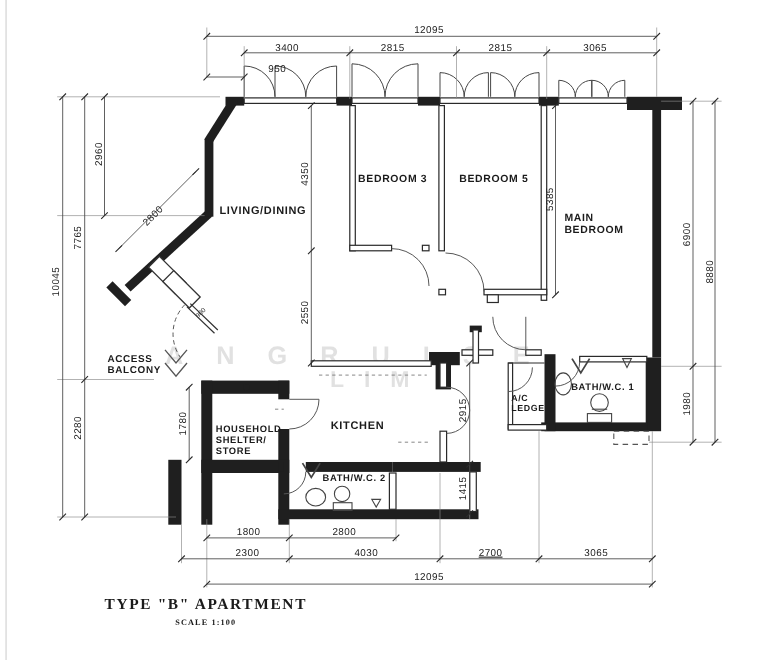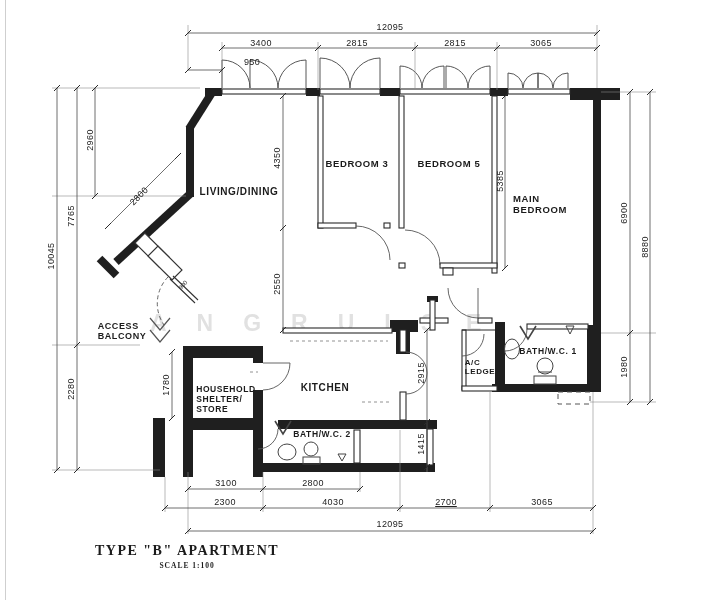--- a/index.html
+++ b/index.html
@@ -24,20 +24,21 @@
   #door-size-label{position:absolute;left:178px;top:282px;font-size:6px;color:#333;
                    transform:rotate(-45deg);letter-spacing:0;}
 </style>
 </head>
 <body>
 
 <div id="page">
   <div id="scan-edge"></div>
 
   <div id="wm1" class="wm">ANGRUISE</div>
+  <div id="wm2" class="wm">LIM</div>
 
   <svg width="707" height="600" viewBox="0 0 707 600">
 
     <g fill="#1f1f1f" stroke="none">
       <rect x="205" y="88" width="17" height="8"></rect>
       <rect x="306" y="88" width="14" height="8"></rect>
       <rect x="380" y="88" width="20" height="8"></rect>
       <rect x="490" y="88" width="18" height="8"></rect>
       <rect x="570" y="88" width="50" height="12"></rect>
       <rect x="593" y="100" width="8" height="225"></rect>
@@ -188,21 +189,21 @@
       <div class="dim" style="left: 139px; top: 196px; transform: translate(-50%, -50%) rotate(-45deg);">2800</div>
       <div class="dim" style="left: 277px; top: 158px; transform: translate(-50%, -50%) rotate(-90deg);">4350</div>
       <div class="dim" style="left: 277px; top: 284px; transform: translate(-50%, -50%) rotate(-90deg);">2550</div>
       <div class="dim" style="left: 500px; top: 181px; transform: translate(-50%, -50%) rotate(-90deg);">5385</div>
       <div class="dim" style="left: 421px; top: 373px; transform: translate(-50%, -50%) rotate(-90deg);">2915</div>
       <div class="dim" style="left: 421px; top: 444px; transform: translate(-50%, -50%) rotate(-90deg);">1415</div>
       <div class="dim" style="left: 166px; top: 385px; transform: translate(-50%, -50%) rotate(-90deg);">1780</div>
       <div class="dim" style="left: 624px; top: 213px; transform: translate(-50%, -50%) rotate(-90deg);">6900</div>
       <div class="dim" style="left: 645px; top: 247px; transform: translate(-50%, -50%) rotate(-90deg);">8880</div>
       <div class="dim" style="left: 624px; top: 367px; transform: translate(-50%, -50%) rotate(-90deg);">1980</div>
-      <div class="dim" style="left: 226px; top: 483px; transform: translate(-50%, -50%) rotate(0deg);">3100</div>
+      <div class="dim" style="left: 226px; top: 483px; transform: translate(-50%, -50%) rotate(0deg);">1800</div>
       <div class="dim" style="left: 313px; top: 483px; transform: translate(-50%, -50%) rotate(0deg);">2800</div>
       <div class="dim" style="left: 225px; top: 502px; transform: translate(-50%, -50%) rotate(0deg);">2300</div>
       <div class="dim" style="left: 333px; top: 502px; transform: translate(-50%, -50%) rotate(0deg);">4030</div>
       <div class="dim" style="left: 446px; top: 502px; transform: translate(-50%, -50%) rotate(0deg); text-decoration: underline;">2700</div>
       <div class="dim" style="left: 542px; top: 502px; transform: translate(-50%, -50%) rotate(0deg);">3065</div>
       <div class="dim" style="left: 390px; top: 524px; transform: translate(-50%, -50%) rotate(0deg);">12095</div>
     </div>
 
   <div id="title-block">
     <div id="title-line1">TYPE "B" APARTMENT</div>

